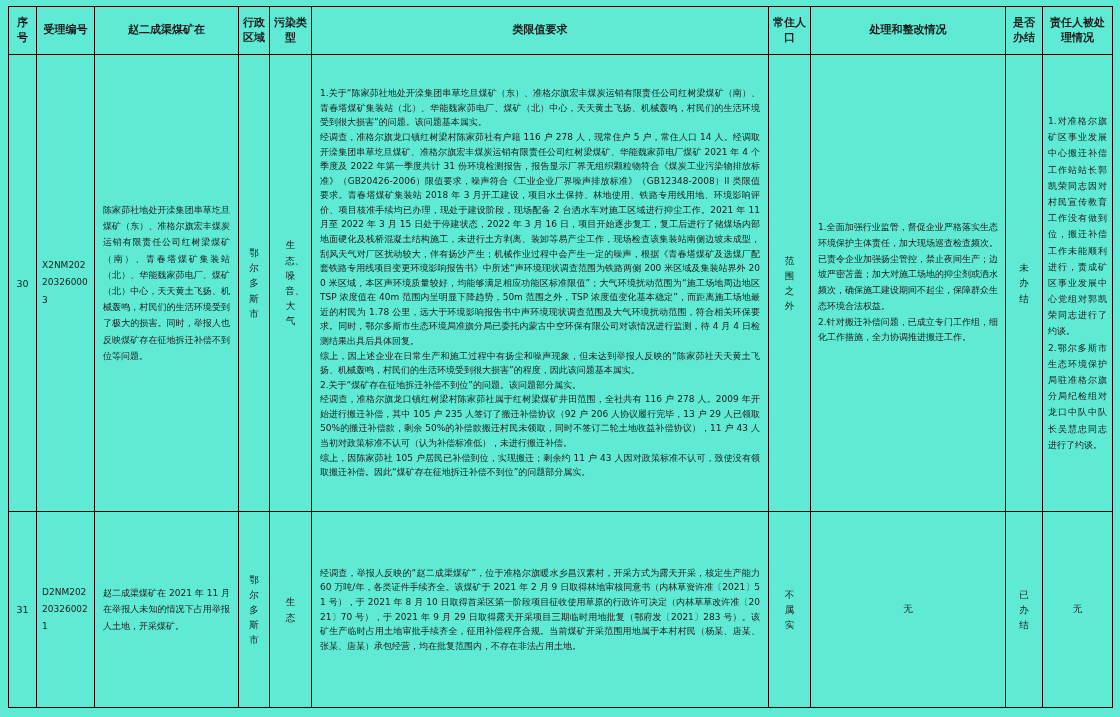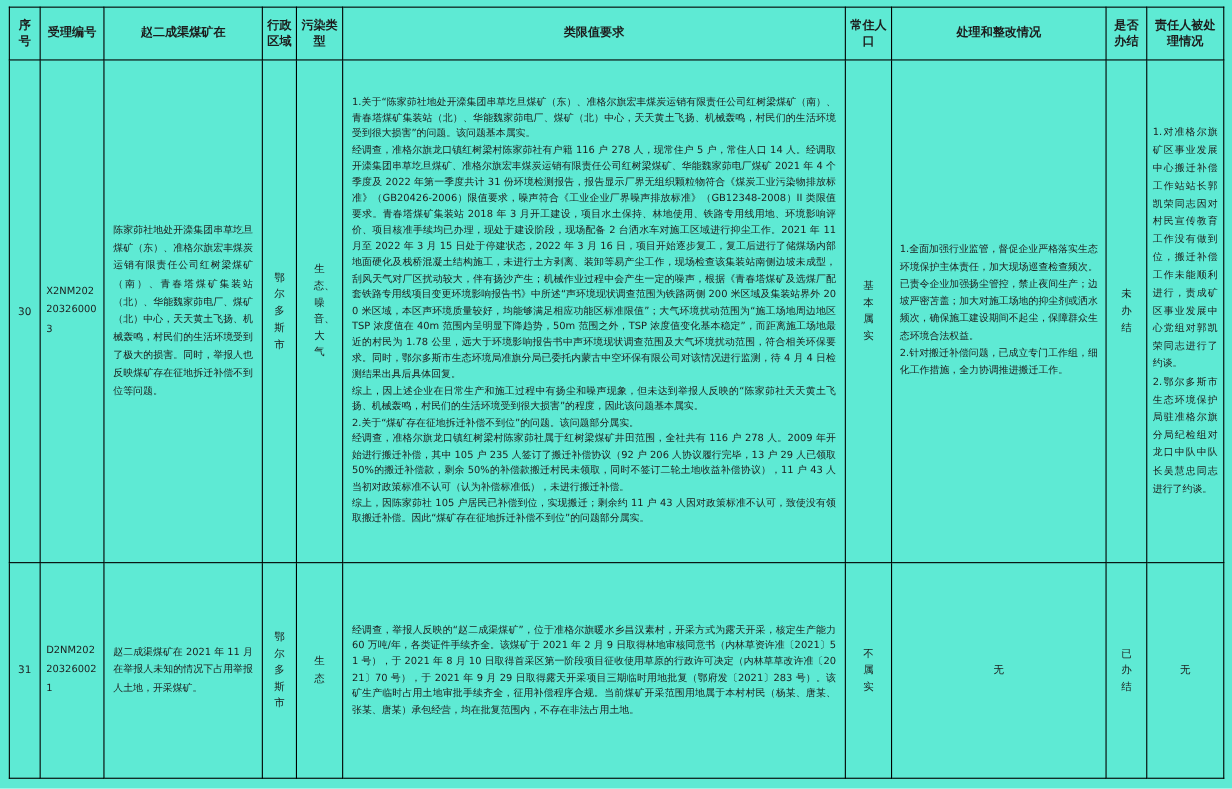--- a/index.html
+++ b/index.html
@@ -108,21 +108,21 @@
         <td class="center">
           <span class="vstack">生态、噪音、大气</span>
         </td>
         <td class="block">1.关于“陈家茆社地处开滦集团串草圪旦煤矿（东）、准格尔旗宏丰煤炭运销有限责任公司红树梁煤矿（南）、青春塔煤矿集装站（北）、华能魏家茆电厂、煤矿（北）中心，天天黄土飞扬、机械轰鸣，村民们的生活环境受到很大损害”的问题。该问题基本属实。
 经调查，准格尔旗龙口镇红树梁村陈家茆社有户籍 116 户 278 人，现常住户 5 户，常住人口 14 人。经调取开滦集团串草圪旦煤矿、准格尔旗宏丰煤炭运销有限责任公司红树梁煤矿、华能魏家茆电厂煤矿 2021 年 4 个季度及 2022 年第一季度共计 31 份环境检测报告，报告显示厂界无组织颗粒物符合《煤炭工业污染物排放标准》（GB20426-2006）限值要求，噪声符合《工业企业厂界噪声排放标准》（GB12348-2008）II 类限值要求。青春塔煤矿集装站 2018 年 3 月开工建设，项目水土保持、林地使用、铁路专用线用地、环境影响评价、项目核准手续均已办理，现处于建设阶段，现场配备 2 台洒水车对施工区域进行抑尘工作。2021 年 11 月至 2022 年 3 月 15 日处于停建状态，2022 年 3 月 16 日，项目开始逐步复工，复工后进行了储煤场内部地面硬化及栈桥混凝土结构施工，未进行土方剥离、装卸等易产尘工作，现场检查该集装站南侧边坡未成型，刮风天气对厂区扰动较大，伴有扬沙产生；机械作业过程中会产生一定的噪声，根据《青春塔煤矿及选煤厂配套铁路专用线项目变更环境影响报告书》中所述“声环境现状调查范围为铁路两侧 200 米区域及集装站界外 200 米区域，本区声环境质量较好，均能够满足相应功能区标准限值”；大气环境扰动范围为“施工场地周边地区 TSP 浓度值在 40m 范围内呈明显下降趋势，50m 范围之外，TSP 浓度值变化基本稳定”，而距离施工场地最近的村民为 1.78 公里，远大于环境影响报告书中声环境现状调查范围及大气环境扰动范围，符合相关环保要求。同时，鄂尔多斯市生态环境局准旗分局已委托内蒙古中空环保有限公司对该情况进行监测，待 4 月 4 日检测结果出具后具体回复。
 综上，因上述企业在日常生产和施工过程中有扬尘和噪声现象，但未达到举报人反映的“陈家茆社天天黄土飞扬、机械轰鸣，村民们的生活环境受到很大损害”的程度，因此该问题基本属实。
 2.关于“煤矿存在征地拆迁补偿不到位”的问题。该问题部分属实。
 经调查，准格尔旗龙口镇红树梁村陈家茆社属于红树梁煤矿井田范围，全社共有 116 户 278 人。2009 年开始进行搬迁补偿，其中 105 户 235 人签订了搬迁补偿协议（92 户 206 人协议履行完毕，13 户 29 人已领取 50%的搬迁补偿款，剩余 50%的补偿款搬迁村民未领取，同时不签订二轮土地收益补偿协议），11 户 43 人当初对政策标准不认可（认为补偿标准低），未进行搬迁补偿。
 综上，因陈家茆社 105 户居民已补偿到位，实现搬迁；剩余约 11 户 43 人因对政策标准不认可，致使没有领取搬迁补偿。因此“煤矿存在征地拆迁补偿不到位”的问题部分属实。</td>
         <td class="center">
-          <span class="vstack">基本属实</span>
+          <span class="vstack">范围之外</span>
         </td>
         <td class="block handling">1.全面加强行业监管，督促企业严格落实生态环境保护主体责任，加大现场巡查检查频次。已责令企业加强扬尘管控，禁止夜间生产；边坡严密苫盖；加大对施工场地的抑尘剂或洒水频次，确保施工建设期间不起尘，保障群众生态环境合法权益。
 2.针对搬迁补偿问题，已成立专门工作组，细化工作措施，全力协调推进搬迁工作。</td>
         <td class="center">
           <span class="vstack">未办结</span>
         </td>
         <td class="block account">1.对准格尔旗矿区事业发展中心搬迁补偿工作站站长郭凯荣同志因对村民宣传教育工作没有做到位，搬迁补偿工作未能顺利进行，责成矿区事业发展中心党组对郭凯荣同志进行了约谈。
 2.鄂尔多斯市生态环境保护局驻准格尔旗分局纪检组对龙口中队中队长吴慧忠同志进行了约谈。</td>
       </tr>
       <tr style="height:196px">

